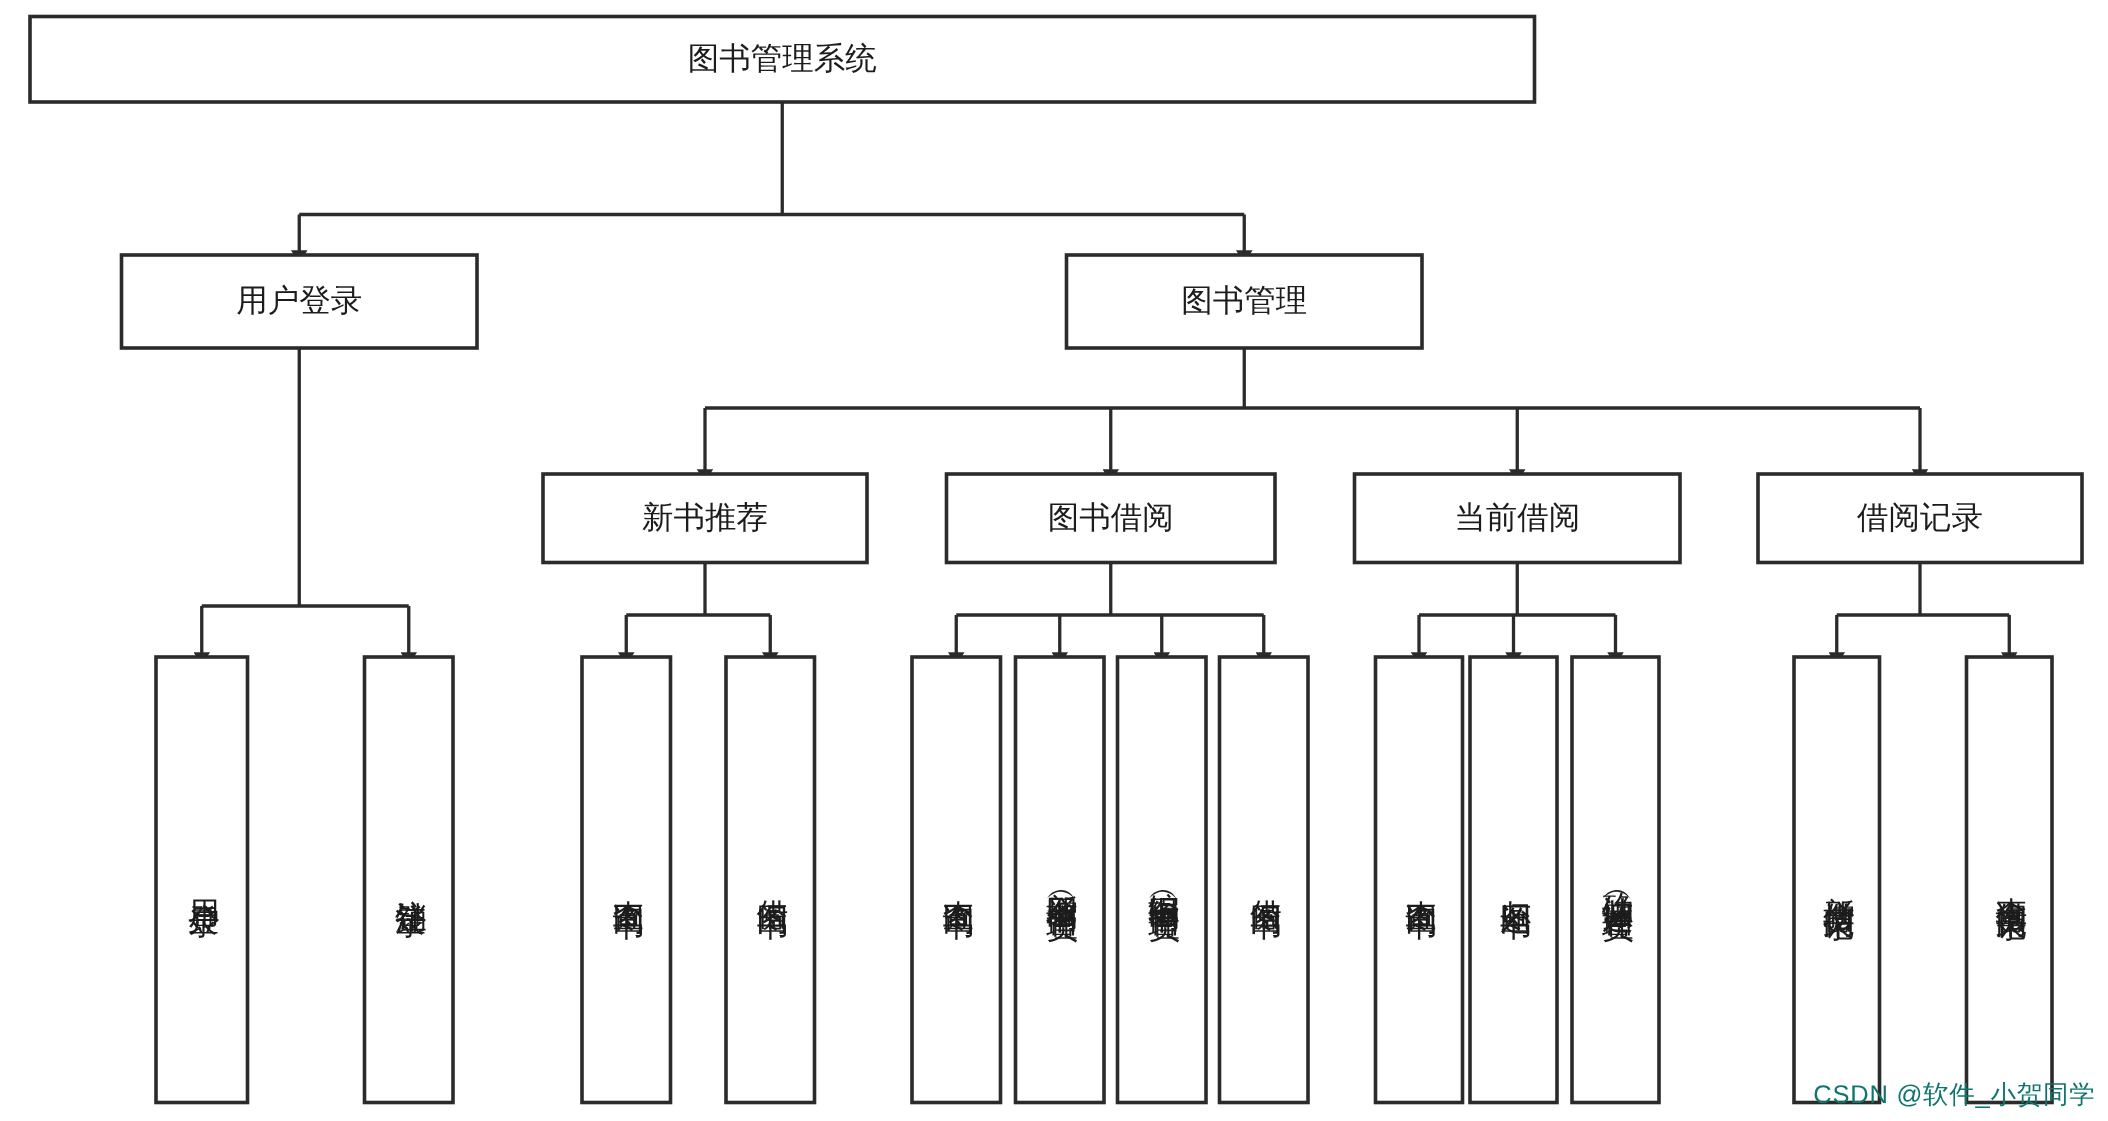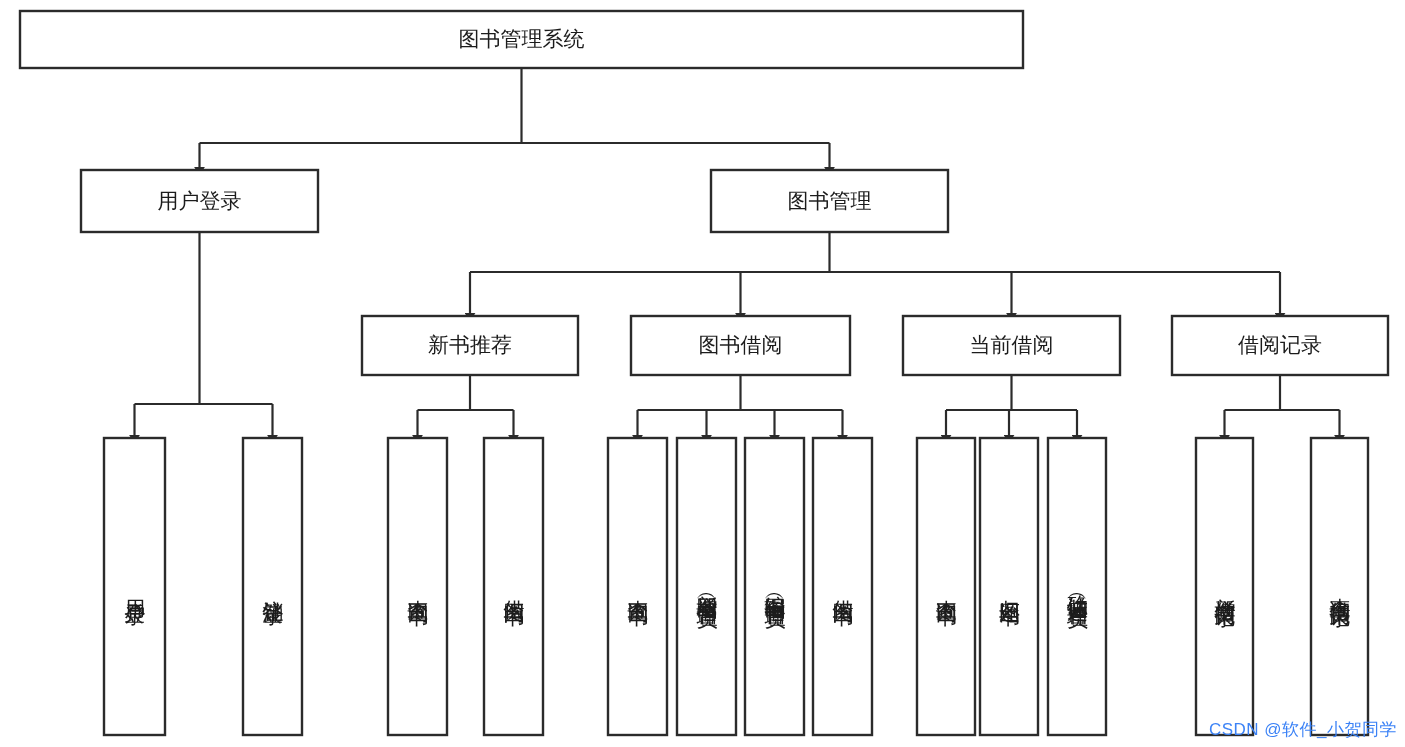--- a/index.html
+++ b/index.html
@@ -64,21 +64,21 @@
     color: #1c1c1c;
     letter-spacing: 2px;
     white-space: nowrap;
   }
   .watermark {
     position: absolute;
     right: 8px;
     bottom: 6px;
     font-family: "Liberation Sans", sans-serif;
     font-size: 17px;
-    color: #3b82f6;
+    color: #0f766e;
     letter-spacing: 0.5px;
     user-select: none;
   }
 </style>
 </head>
 <body>
 
 <div id="diagram-root">
 
   <svg class="diagram-svg" viewBox="0 0 1405 747">

